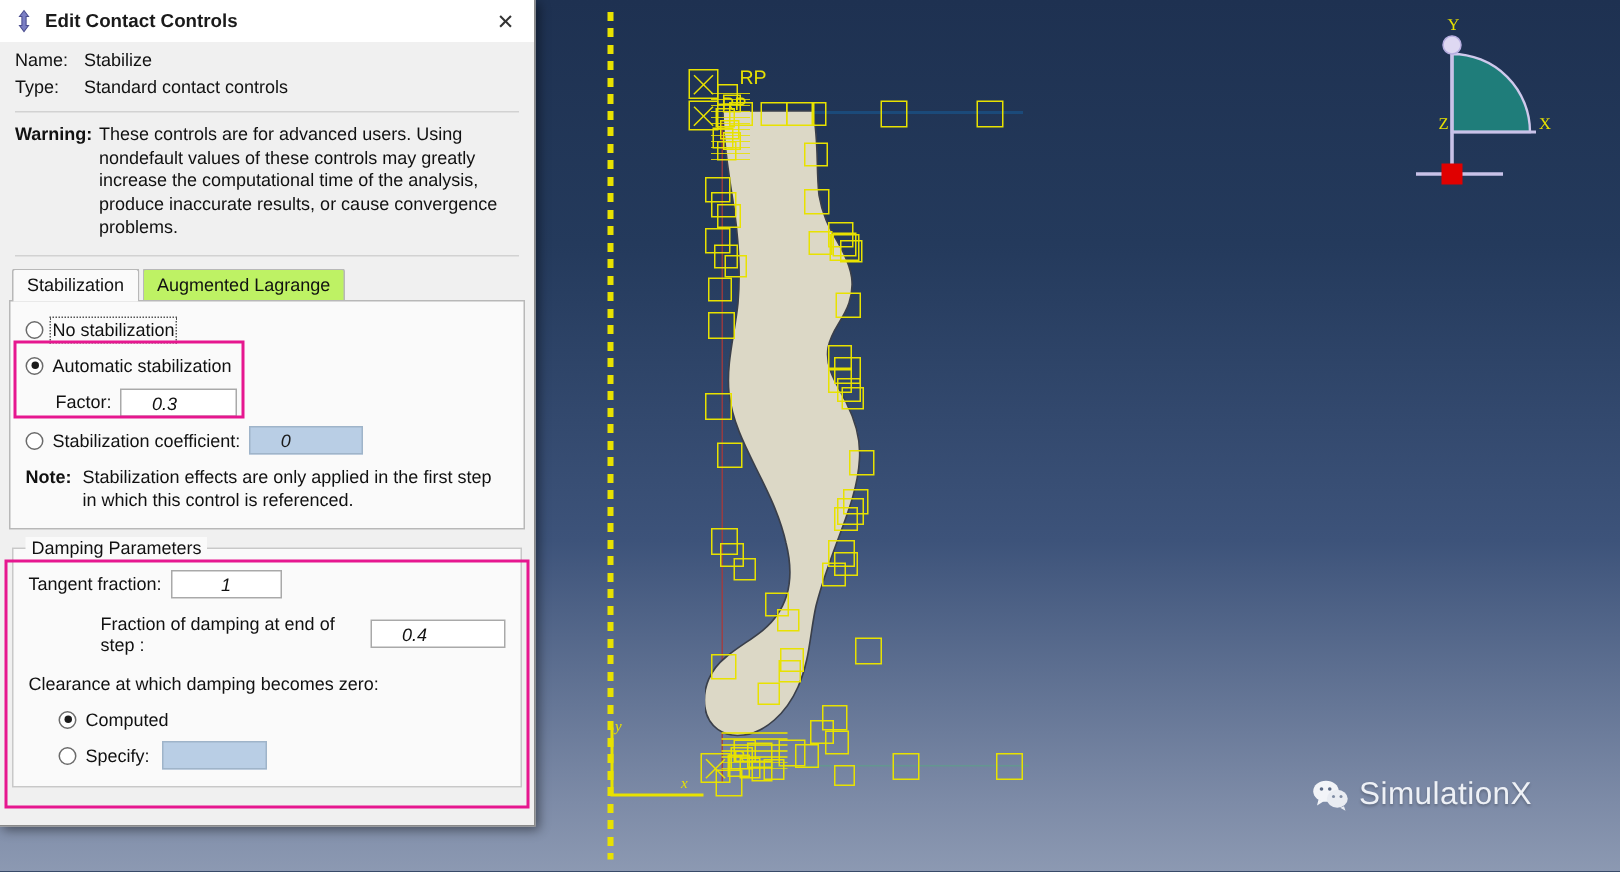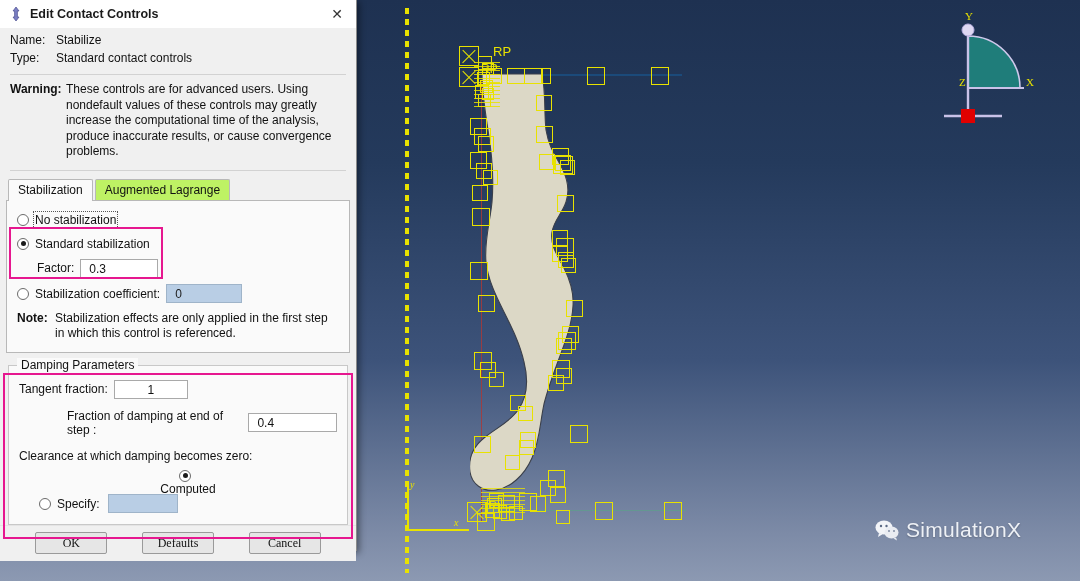--- a/index.html
+++ b/index.html
@@ -132,21 +132,21 @@
   }
   .radio.on::after {
     content:''; position:absolute; left:2.5px; top:2.5px;
     width:5px; height:5px; border-radius:50%; background:#1b1b1b;
   }
   .radio-lbl { font-size:12px; color:#111; }
   .radio-lbl.focus { outline:1px dotted #555; outline-offset:1px; }
 
   .txtbox {
     border:1px solid #a9a9a9; background:#fff; height:19px;
-    font-size:12px; color:#111; padding:1px 8px; line-height:16px;
+    font-size:12px; color:#111; padding:1px 20px; line-height:16px;font-style:italic;
   }
   .txtbox.disabled { background:#b9cee5; border:1px solid #9fb4c9; color:#1b1b1b; }
 
   .hl-box { position:absolute; border:2px solid #e6178f; pointer-events:none; z-index:5; }
 
   .note-row { display:flex; padding:7px 10px 2px 10px; }
   .note-key { font-weight:bold; font-size:12px; width:38px; flex:none; }
   .note-txt { font-size:12px; line-height:15.5px; }
 
   .group {
@@ -370,21 +370,21 @@
 
       <div class="tabpanel">
 
         <div class="radio-line">
           <span class="radio"></span>
           <span class="radio-lbl focus">No stabilization</span>
         </div>
 
         <div class="radio-line" style="margin-top:4px;">
           <span class="radio on"></span>
-          <span class="radio-lbl">Standard stabilization</span>
+          <span class="radio-lbl">Automatic stabilization</span>
         </div>
 
         <div class="g-row" style="margin:5px 0 6px 20px;">
           <span class="g-lbl">Factor:</span>
           <span class="txtbox" style="width:78px;">0.3</span>
         </div>
 
         <div class="radio-line">
           <span class="radio"></span>
           <span class="radio-lbl">Stabilization coefficient:</span>
@@ -407,34 +407,29 @@
           <span class="txtbox" style="width:74px;">1</span>
         </div>
 
         <div class="g-row" style="margin-top:10px;margin-left:48px;">
           <span class="g-lbl">Fraction of damping at end of step :</span>
           <span class="txtbox" style="width:94px;">0.4</span>
         </div>
 
         <div style="margin-top:12px; font-size:12px;">Clearance at which damping becomes zero:</div>
 
-        <div class="radio-line" style="margin:7px 0 0 20px;flex-direction:column;">
+        <div class="radio-line" style="margin:7px 0 0 20px;">
           <span class="radio on"></span>
           <span class="radio-lbl">Computed</span>
         </div>
 
         <div class="radio-line" style="margin:4px 0 0 20px;">
           <span class="radio"></span>
           <span class="radio-lbl">Specify:</span>
           <span class="txtbox disabled" style="width:70px; margin-left:8px;"></span>
         </div>
       </div>
 
       <div class="hl-box" style="left:3px; top:345px; width:350px; height:166px;"></div>
     </div>
 
-    <div class="footer">
-      <div class="btn">OK</div>
-      <div class="btn">Defaults</div>
-      <div class="btn">Cancel</div>
-    </div>
   </div>
 </div>
 
 </body></html>

